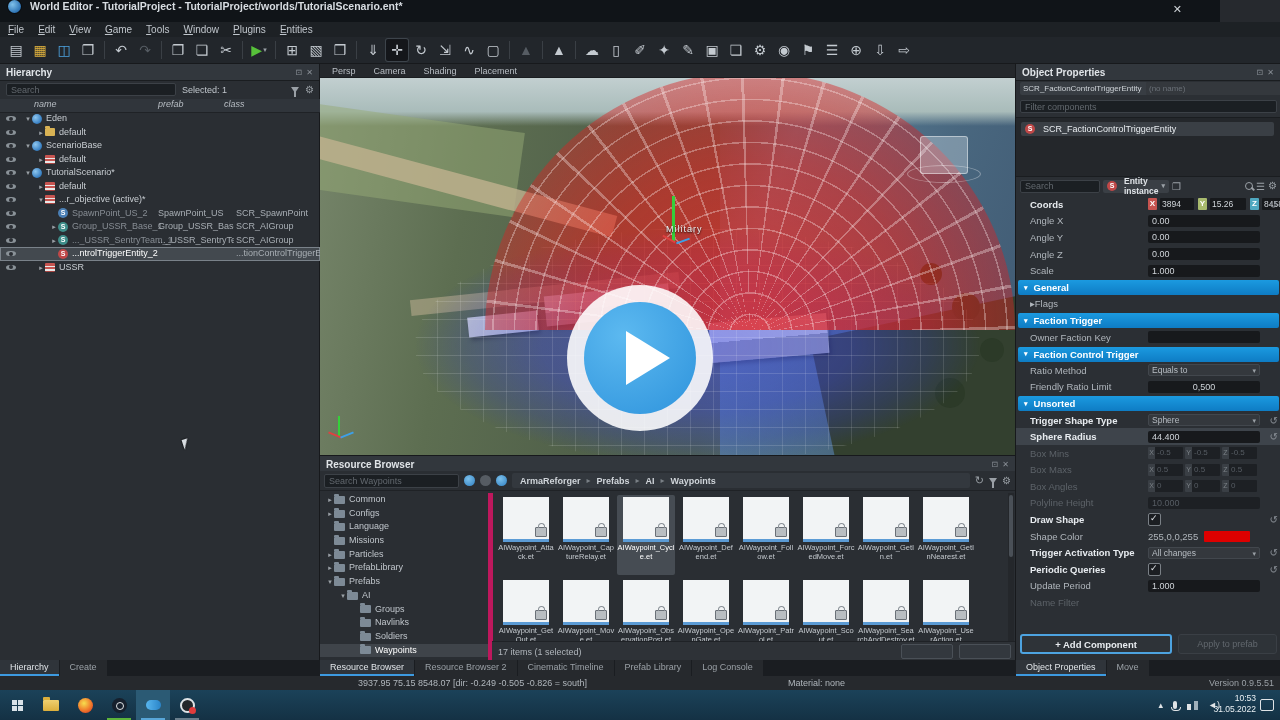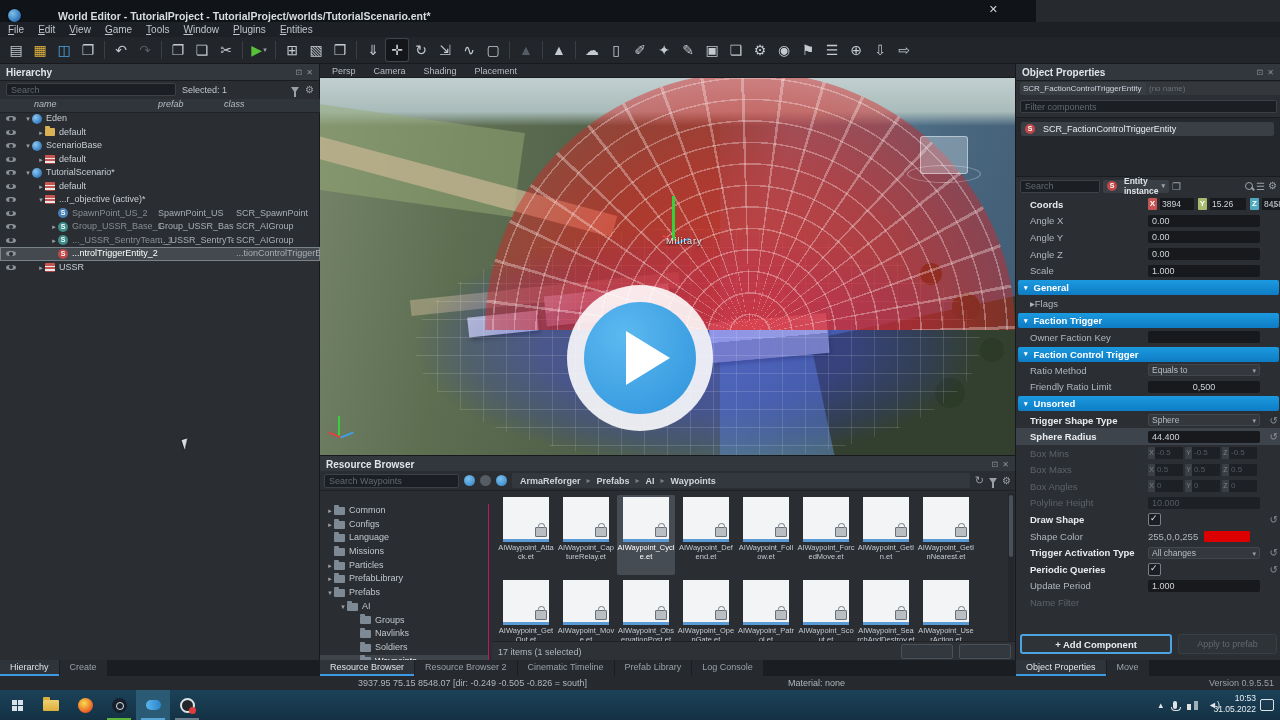--- a/index.html
+++ b/index.html
@@ -1,19 +1,19 @@
 <!DOCTYPE html>
 <html><head>
 <meta charset="utf-8">
 <style>
   html,body{margin:0;padding:0;background:#000;}
   .stage{position:relative;width:1280px;height:720px;background:#26292e;overflow:hidden;
          font-family:"Liberation Sans",sans-serif;color:#c8cdd2;-webkit-font-smoothing:antialiased;}
   
-  .titlebar{position:absolute;left:0;top:0;width:1036px;height:22px;background:#101418;display:flex;align-items:flex-end;gap:28px;}
+  .titlebar{position:absolute;left:0;top:0;width:1220px;height:22px;background:#101418;display:flex;align-items:flex-start;}
   .app-icon{width:13px;height:13px;border-radius:50%;margin:0 9px 0 8px;
             background:radial-gradient(circle at 35% 35%,#7fc0ea,#2e74b5 70%,#1b4f82);box-shadow:0 0 0 1px #0a0d10;}
   .title-text{font-size:10.5px;font-weight:bold;color:#d8dde2;}
   .win-close{position:absolute;right:38px;top:3px;font-size:11px;color:#cfd4d8;cursor:default;}
   .menubar{position:absolute;left:0;top:22px;width:1280px;height:15px;background:#1d2125;display:flex;align-items:center;padding-left:8px;box-sizing:border-box;gap:14px;}
   .menu-item{font-size:10px;color:#c0c6cc;}
   .menu-item::first-letter{text-decoration:underline;}
   .toolbar{position:absolute;left:0;top:37px;width:1280px;height:27px;background:#22262b;display:flex;align-items:center;padding-left:4px;box-sizing:border-box;border-bottom:1px solid #17191c;}
   .tb-btn{min-width:22px;height:22px;display:flex;align-items:center;justify-content:center;border-radius:2px;margin:0 1px;}
   .tb-btn.active{background:#14161a;box-shadow:0 0 0 1px #3d444b;}
@@ -70,21 +70,21 @@
   .bluesphere{position:absolute;left:95px;top:150px;width:565px;height:235px;border-radius:50%;
     background:
       repeating-linear-gradient(0deg,transparent 0 17px,rgba(255,255,255,.14) 17px 18px),
       repeating-linear-gradient(90deg,transparent 0 22px,rgba(255,255,255,.12) 22px 23px),
       radial-gradient(closest-side,rgba(72,80,232,.55),rgba(60,70,220,.44) 55%,rgba(50,60,205,.22) 82%,rgba(50,60,205,0));}
   .dome{position:absolute;left:165px;top:-6px;width:530px;height:258px;border-radius:265px 265px 0 0/258px 258px 0 0;
     background:
       repeating-radial-gradient(circle at 50% 102%,transparent 0 20px,rgba(255,244,244,.32) 20px 21.5px),
       repeating-conic-gradient(from 250deg at 50% 102%,rgba(255,244,244,.32) 0deg 0.7deg,transparent 0.7deg 9deg),
       radial-gradient(circle at 50% 100%,rgba(236,42,36,.78) 0%,rgba(226,36,30,.62) 45%,rgba(216,36,36,.45) 70%,rgba(206,46,46,.22) 90%,rgba(206,46,46,.10) 100%);}
-  .mil-label{position:absolute;left:330px;top:158px;font-size:9px;color:#eceff1;letter-spacing:1px;text-shadow:0 1px 2px #000;padding-left:16px;}
+  .mil-label{position:absolute;left:330px;top:146px;font-size:9px;color:#eceff1;letter-spacing:1px;text-shadow:0 1px 2px #000;padding-left:16px;}
   .axis-green{position:absolute;left:352px;top:118px;width:3px;height:46px;background:#35d03a;}
   .axis-red{position:absolute;left:342px;top:160px;width:14px;height:2px;background:#e04040;transform:rotate(28deg);}
   .axis-blue{position:absolute;left:356px;top:162px;width:14px;height:2px;background:#3da0e8;transform:rotate(-20deg);}
   .spawn-marker{position:absolute;left:600px;top:58px;width:46px;height:36px;background:rgba(240,248,255,.30);border:1px solid rgba(255,255,255,.45);border-radius:3px;}
   .spawn-marker::after{content:"";position:absolute;left:-14px;top:28px;width:72px;height:16px;border:1px solid rgba(255,255,255,.35);border-radius:50%;}
   .gizmo{position:absolute;left:6px;top:336px;width:30px;height:30px;}
   .gizmo .g1{position:absolute;left:12px;top:2px;width:2px;height:20px;background:#35d03a;}
   .gizmo .g2{position:absolute;left:2px;top:20px;width:14px;height:2px;background:#e04040;transform:rotate(22deg);}
   .gizmo .g3{position:absolute;left:14px;top:20px;width:14px;height:2px;background:#3da0e8;transform:rotate(-22deg);}
   
@@ -93,21 +93,21 @@
   .play-tri{position:absolute;left:626px;top:331px;width:0;height:0;border-top:27px solid transparent;border-bottom:27px solid transparent;border-left:44px solid #fff;z-index:42;}
   
   .rb{position:absolute;left:320px;top:455px;width:695px;height:205px;background:#2a2e33;border-top:1px solid #17191c;box-sizing:border-box;}
   .rb-toolbar{position:absolute;left:0;top:15px;width:695px;height:20px;background:#2a2e33;display:flex;align-items:center;gap:5px;padding:0 4px;box-sizing:border-box;border-bottom:1px solid #1f2226;}
   .circ{width:11px;height:11px;border-radius:50%;flex:0 0 auto;}
   .circ.b{background:radial-gradient(circle at 40% 35%,#7cc0ea,#2e7fc2);}
   .circ.g{background:#565c63;}
   .crumbbar{flex:1;height:15px;background:#33383e;border-radius:2px;display:flex;align-items:center;padding:0 8px;gap:6px;}
   .crumb{font-size:9px;color:#d0d5da;font-weight:bold;}
   .crumb-sep{font-size:8px;color:#7a8086;}
-  .rb-tree{position:absolute;left:0;top:37px;width:168px;height:168px;overflow:hidden;border-right:1px solid #be185d;margin-top:11px;}
+  .rb-tree{position:absolute;left:0;top:37px;width:168px;height:168px;overflow:hidden;border-right:5px solid #be185d;}
   .rb-row{height:13.7px;line-height:13.7px;font-size:9px;display:flex;align-items:center;color:#c0c6cc;white-space:nowrap;}
   .rb-row.selected{background:#3f444a;color:#fff;}
   .mini-folder{display:inline-block;width:11px;height:8px;background:#7d8a96;border-radius:1px;position:relative;margin-right:4px;flex:0 0 auto;}
   .mini-folder::before{content:"";position:absolute;top:-2px;left:0;width:5px;height:2px;background:#7d8a96;border-radius:1px 1px 0 0;}
   .rb-grid{position:absolute;left:172px;top:37px;width:516px;height:148px;display:grid;grid-template-columns:repeat(8,60px);grid-auto-rows:80px;row-gap:3px;padding:2px 0 0 5px;box-sizing:border-box;overflow:hidden;}
   .rb-item{width:58px;display:flex;flex-direction:column;align-items:center;border-radius:2px;}
   .rb-item.sel{background:#464c53;}
   .thumb{width:46px;height:42px;background:#f2f4f5;border-bottom:3px solid #5b9bd5;position:relative;margin-top:2px;}
   .lock{position:absolute;right:2px;bottom:2px;width:10px;height:8px;background:#b9bec2;border:1px solid #6a7077;border-radius:1px;}
   .lock::before{content:"";position:absolute;left:1.5px;top:-5px;width:5px;height:4px;border:1.5px solid #8a9097;border-bottom:none;border-radius:4px 4px 0 0;}

